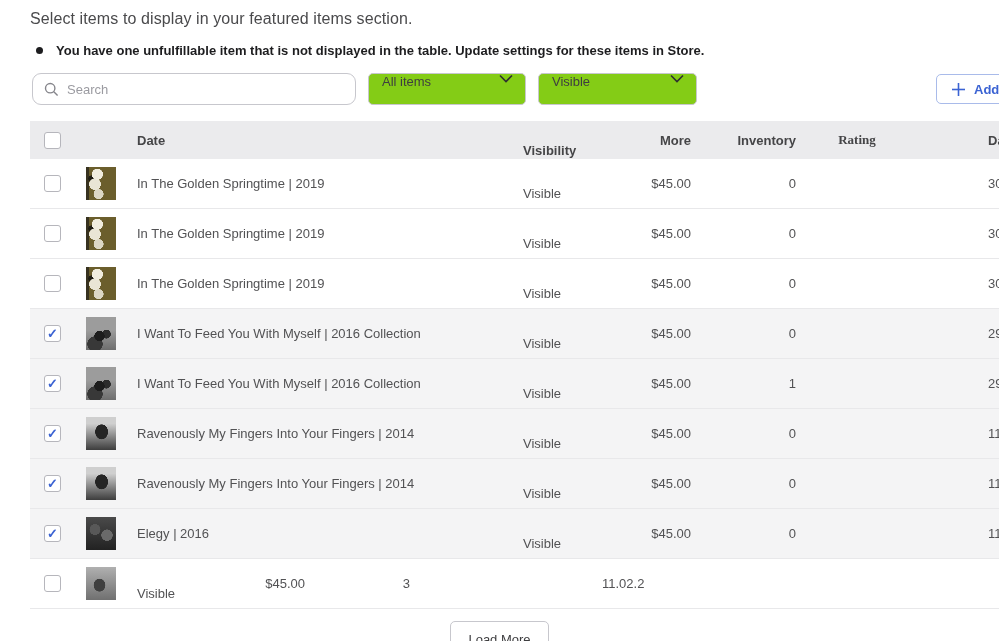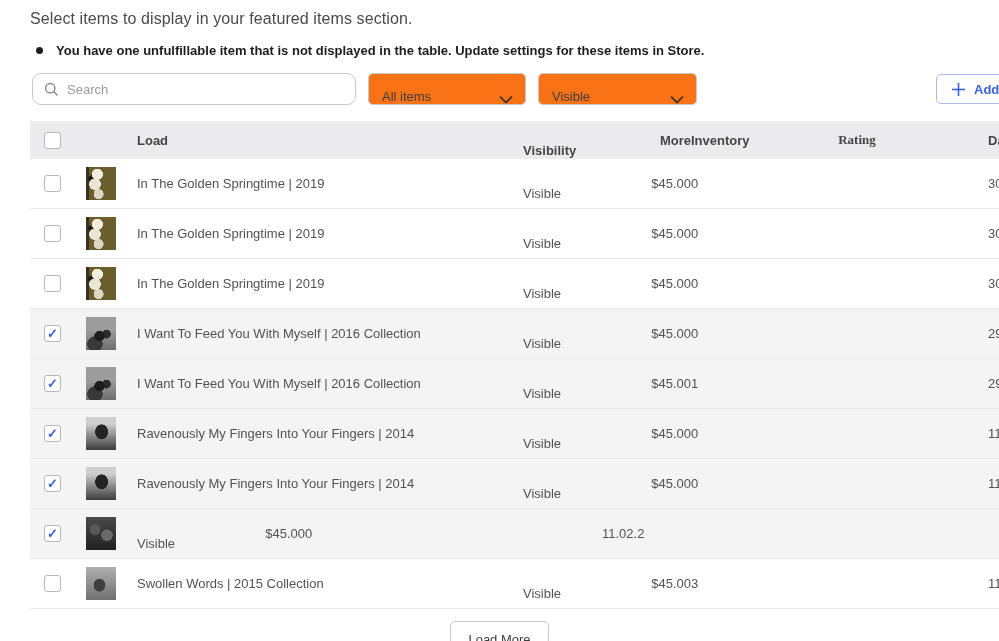--- a/index.html
+++ b/index.html
@@ -14,41 +14,41 @@
 
   
   .filter-bar { position:relative; height:32px; margin-top:15px; }
   .search-box { position:absolute; left:32px; top:0; width:324px; height:32px;
     border:1px solid #c7c7cd; border-radius:9px; background:#fff; display:flex; align-items:center; }
   .search-box svg { margin:0 8px 0 11px; flex:none; }
   .search-box input { border:none; outline:none; width:100%; font-size:13px; color:#4b4b4d;
     font-family:"Liberation Sans", sans-serif; background:transparent; }
   .search-box input::placeholder { color:#9b9ba1; }
   .select-box { position:absolute; top:0; height:32px; border:1px solid #c7c7cd; border-radius:5px;
-    background:#f97316; display:flex; align-items:flex-end; justify-content:space-between;
+    background:#84cc16; display:flex; align-items:flex-start; justify-content:space-between;
     padding:0 12px 0 13px; font-size:13px; color:#3e3e40; cursor:pointer; }
   .select-type { left:368px; width:158px; }
   .select-visibility { left:538px; width:159px; }
   .add-btn { position:absolute; left:936px; top:1px; height:30px; border:1px solid #a9bbea; border-radius:5px;
     background:#fff; display:flex; align-items:center; padding:0 14px; cursor:pointer; white-space:nowrap; }
   .add-btn .plus { margin-right:8px; }
   .add-btn .lbl { font-size:13px; font-weight:bold; color:#3b63d3; }
 
   
   .items-table { margin:16px 0 0 30px; width:1080px; }
   .trow { display:flex; align-items:center; width:1080px; }
   .thead { height:38px; background:#ebebed; font-size:13px; font-weight:600; color:#454547; }
   .row { height:50px; background:#fff; border-bottom:1px solid #e8e8ea; font-size:13px; color:#525254; cursor:pointer; }
   .row.selected { background:#f4f4f5; }
   .c-check { width:56px; flex:none; padding-left:14px; }
   .c-thumb { width:51px; flex:none; }
   .c-name  { flex:1 1 auto; min-width:0; padding-right:10px; }
   .c-vis   { width:117px; flex:none;margin-top:20px; }
   .c-price { width:51px; flex:none; text-align:right; }
-  .c-inv   { width:105px; flex:none; text-align:left; }
+  .c-inv   { width:105px; flex:none; text-align:right; }
   .c-rating{ width:130px; flex:none; text-align:center; padding-right:8px;font-family:Liberation Serif, serif; }
   .c-date  { width:184px; flex:none; padding-left:62px; white-space:nowrap; }
   .thead .c-date { padding-left:62px; }
   .row .c-date { padding-left:62px; }
 
   input[type="checkbox"] { -webkit-appearance:none; appearance:none; width:17px; height:17px;
     border:1px solid #b6b6bc; border-radius:3px; background:#fff; position:relative; cursor:pointer; display:block; }
   input[type="checkbox"]:checked::after { content:"\2713"; position:absolute; left:2px; top:0px;
     font-size:13px; line-height:15px; font-weight:bold; color:#3b63d3; }
 
@@ -120,21 +120,21 @@
     <span class="lbl">Add I</span>
   </div>
 </div>
 
 <div class="items-table">
   <div class="trow thead">
     <div class="c-check">
       <input type="checkbox" style="">
     </div>
     <div class="c-thumb"></div>
-    <div class="c-name">Load</div>
+    <div class="c-name">Date</div>
     <div class="c-vis">Visibility</div>
     <div class="c-price">More</div>
     <div class="c-inv">Inventory</div>
     <div class="c-rating">Rating</div>
     <div class="c-date">Date ad</div>
   </div>
   <div>
   <div class="trow row">
     <div class="c-check">
       <input type="checkbox" style="">
@@ -240,35 +240,35 @@
     <div class="c-date">11.02.2</div>
   </div>
 
   <div class="trow row selected">
     <div class="c-check">
       <input type="checkbox" checked="" style="">
     </div>
     <div class="c-thumb">
       <div class="thumb thumb-elegy"></div>
     </div>
+    <div class="c-name">Elegy | 2016</div>
     <div class="c-vis">Visible</div>
     <div class="c-price">$45.00</div>
     <div class="c-inv">0</div>
     <div class="c-rating"></div>
     <div class="c-date">11.02.2</div>
   </div>
 
   <div class="trow row">
     <div class="c-check">
       <input type="checkbox" style="">
     </div>
     <div class="c-thumb">
       <div class="thumb thumb-swollen"></div>
     </div>
-    <div class="c-name">Swollen Words | 2015 Collection</div>
     <div class="c-vis">Visible</div>
     <div class="c-price">$45.00</div>
     <div class="c-inv">3</div>
     <div class="c-rating"></div>
     <div class="c-date">11.02.2</div>
   </div>
 </div>
 </div>
 
 <div class="load-more-wrap">

